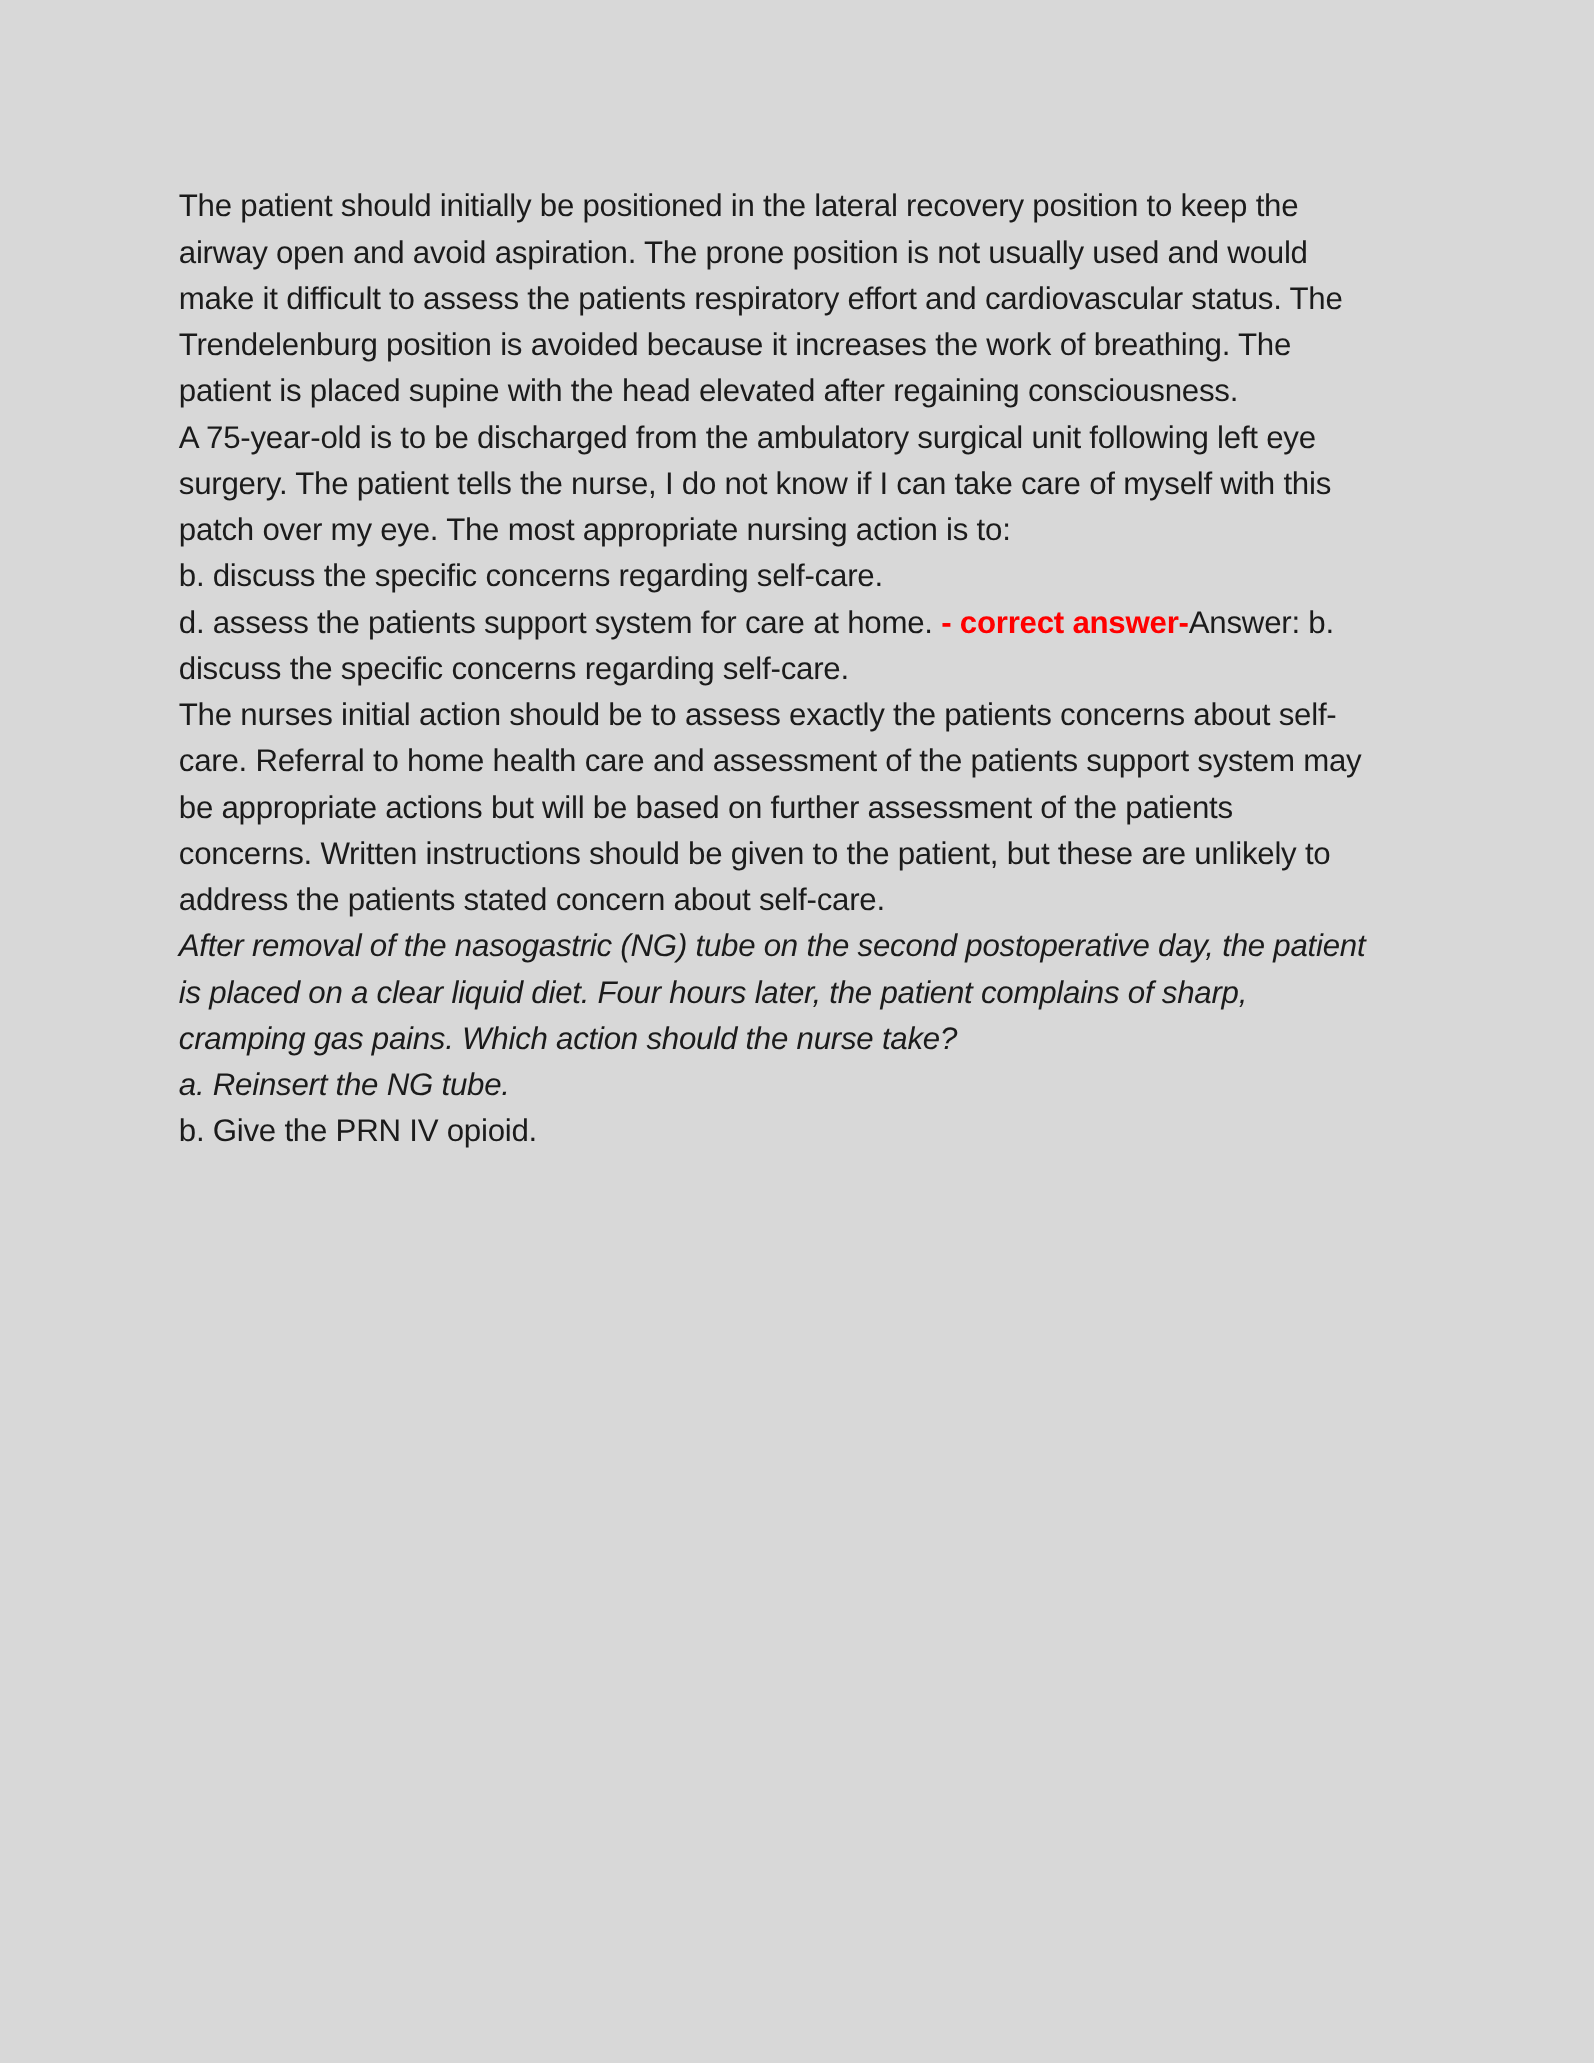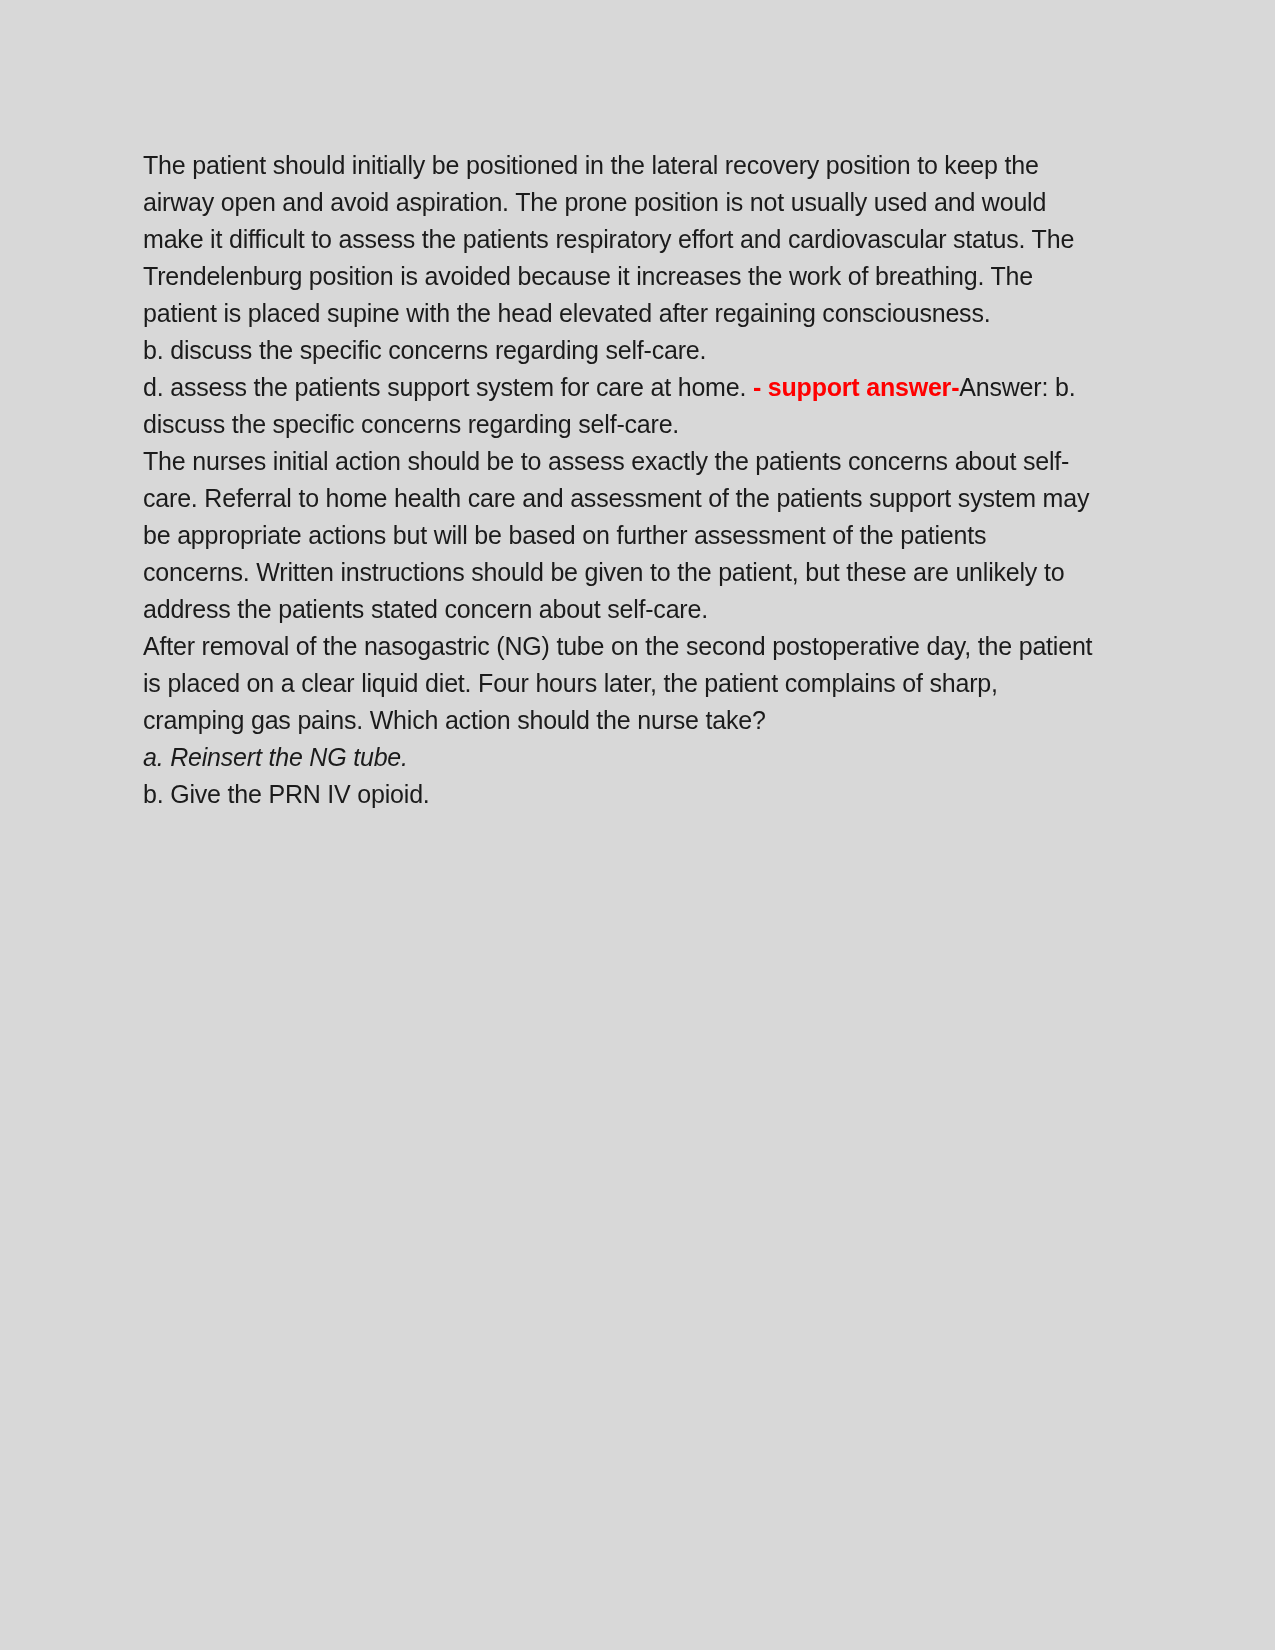--- a/index.html
+++ b/index.html
@@ -24,41 +24,42 @@
     color: #1b1b1b;
   }
   .page p {
     margin: 0;
   }
   .para-explanation-1   { margin-bottom: 90px; }
   .para-question-1      { margin-bottom: 77px; }
   .option               { margin-bottom: 16px; }
   .option-last          { margin-bottom: 73px; }
   .para-rationale-1     { margin-bottom: 82px; }
-  .para-question-2      { margin-bottom: 75px; }
+  .para-question-2      { margin-bottom: 75px; font-style: italic; }
   .option-q2            { margin-bottom: 17px; font-style: italic; }
   .option-q2-last       { margin-bottom: 0; }
   .answer-marker {
     color: #ff0000;
     font-weight: bold;
   }
 </style>
 </head>
 <body>
 
 <div class="page">
 
   <p class="para-explanation-1">The patient should initially be positioned in the lateral recovery position to keep the airway open and avoid aspiration. The prone position is not usually used and would make it difficult to assess the patients respiratory effort and cardiovascular status. The Trendelenburg position is avoided because it increases the work of breathing. The patient is placed supine with the head elevated after regaining consciousness.</p>
 
+  <p class="para-question-1">A 75-year-old is to be discharged from the ambulatory surgical unit following left eye surgery. The patient tells the nurse, I do not know if I can take care of myself with this patch over my eye. The most appropriate nursing action is to:</p>
 
 
   <p class="option">b. discuss the specific concerns regarding self-care.</p>
 
 
-  <p class="option-last"><span>d. assess the patients support system for care at home. </span><span class="answer-marker">- support answer-</span><span>Answer: b. discuss the specific concerns regarding self-care.</span></p>
+  <p class="option-last"><span>d. assess the patients support system for care at home. </span><span class="answer-marker">- correct answer-</span><span>Answer: b. discuss the specific concerns regarding self-care.</span></p>
 
   <p class="para-rationale-1">The nurses initial action should be to assess exactly the patients concerns about self-care. Referral to home health care and assessment of the patients support system may be appropriate actions but will be based on further assessment of the patients concerns. Written instructions should be given to the patient, but these are unlikely to address the patients stated concern about self-care.</p>
 
   <p class="para-question-2">After removal of the nasogastric (NG) tube on the second postoperative day, the patient is placed on a clear liquid diet. Four hours later, the patient complains of sharp, cramping gas pains. Which action should the nurse take?</p>
 
   <p class="option-q2">a. Reinsert the NG tube.</p>
 
   <p class="option-q2-last">b. Give the PRN IV opioid.</p>
 
 </div>

